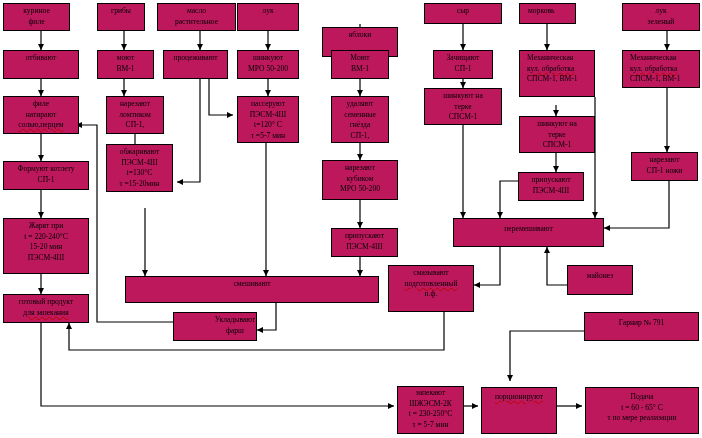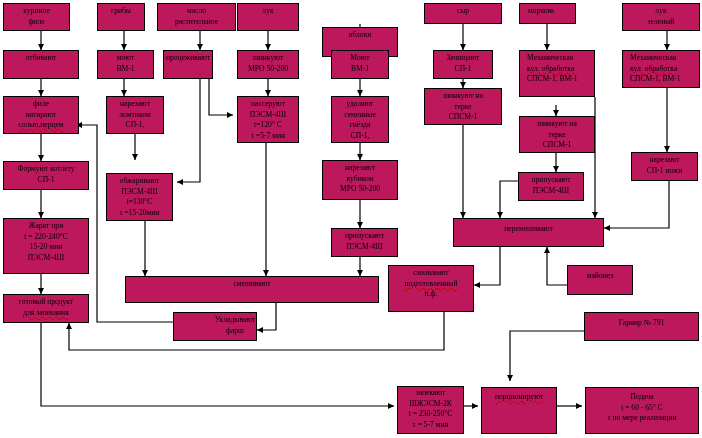--- a/index.html
+++ b/index.html
@@ -111,21 +111,21 @@
     <span class="ln">зеленый</span>
   </div>
 
   <div class="box" style="left:3px;top:50px;width:76px;height:29px;">
     <span class="ln">отбивают</span>
   </div>
   <div class="box" style="left:97px;top:50px;width:57px;height:29px;">
     <span class="ln">моют</span>
     <span class="ln">ВМ-1</span>
   </div>
-  <div class="box" style="left:163px;top:50px;width:50px;height:29px;">
+  <div class="box" style="left:163px;top:50px;width:65px;height:29px;">
     <span class="ln">процеживают</span>
   </div>
   <div class="box" style="left:237px;top:50px;width:62px;height:29px;">
     <span class="ln">шинкуют</span>
     <span class="ln">МРО 50-200</span>
   </div>
   <div class="box" style="left:331px;top:50px;width:58px;height:29px;">
     <span class="ln">Моют</span>
     <span class="ln">ВМ-1</span>
   </div>
@@ -174,21 +174,21 @@
   <div class="box" style="left:519px;top:116px;width:76px;height:37px;">
     <span class="ln">шинкуют на</span>
     <span class="ln">терке</span>
     <span class="ln">СПСМ-1</span>
   </div>
 
   <div class="box" style="left:3px;top:161px;width:86px;height:29px;">
     <span class="ln">Формуют котлету</span>
     <span class="ln">СП-1</span>
   </div>
-  <div class="box" style="left:106px;top:173px;width:67px;height:48px;">
+  <div class="box" style="left:106px;top:144px;width:67px;height:48px;">
     <span class="ln">обжаривают</span>
     <span class="ln">ПЭСМ-4Ш</span>
     <span class="ln">t=130°С</span>
     <span class="ln">τ =15-20мин</span>
   </div>
   <div class="box" style="left:322px;top:160px;width:76px;height:40px;">
     <span class="ln">нарезают</span>
     <span class="ln">кубиком</span>
     <span class="ln">МРО 50-200</span>
   </div>

